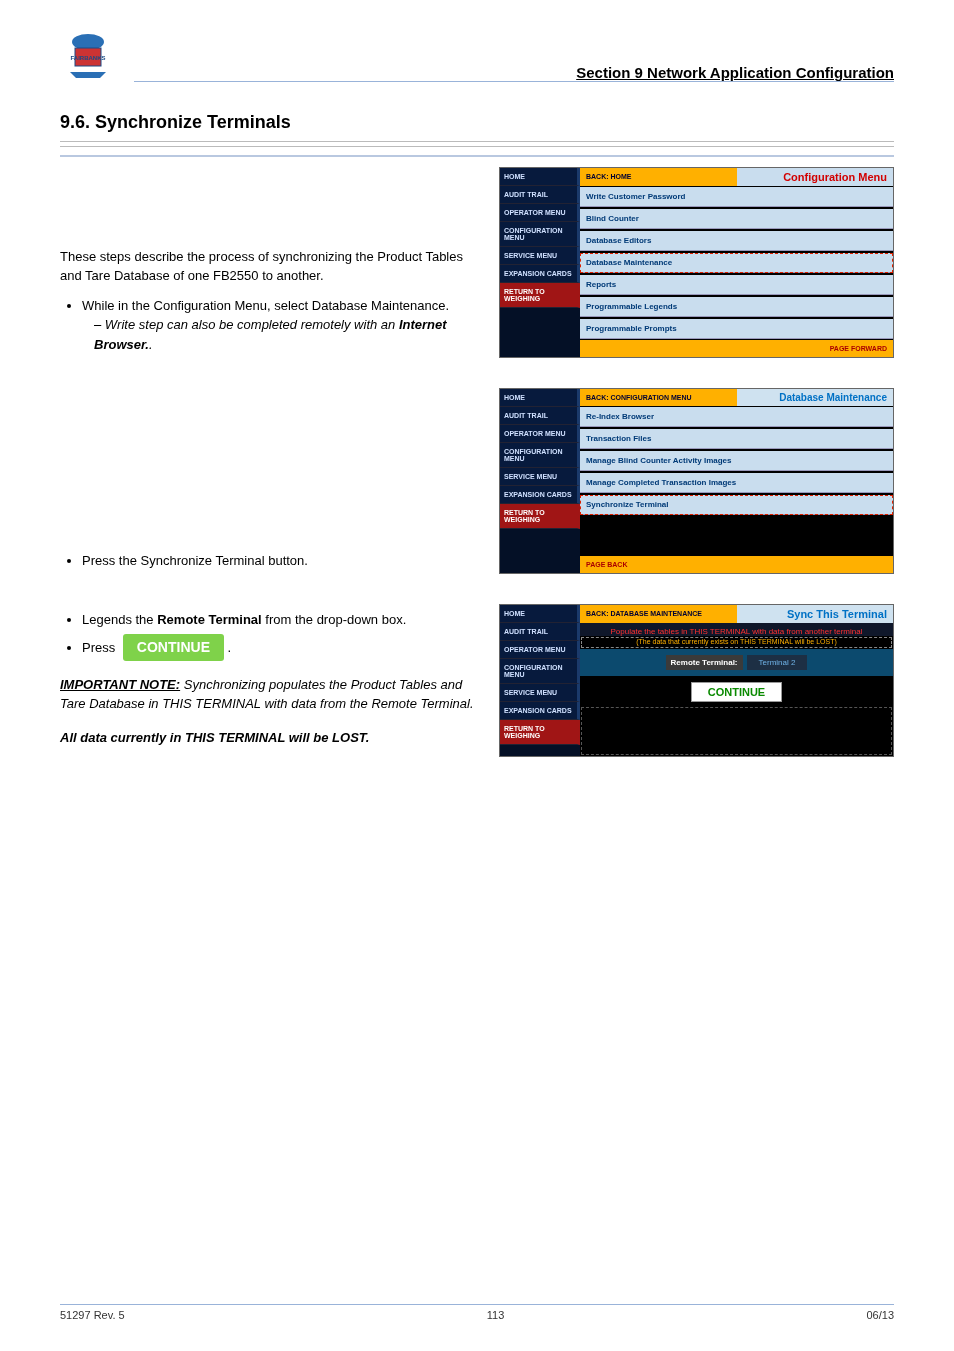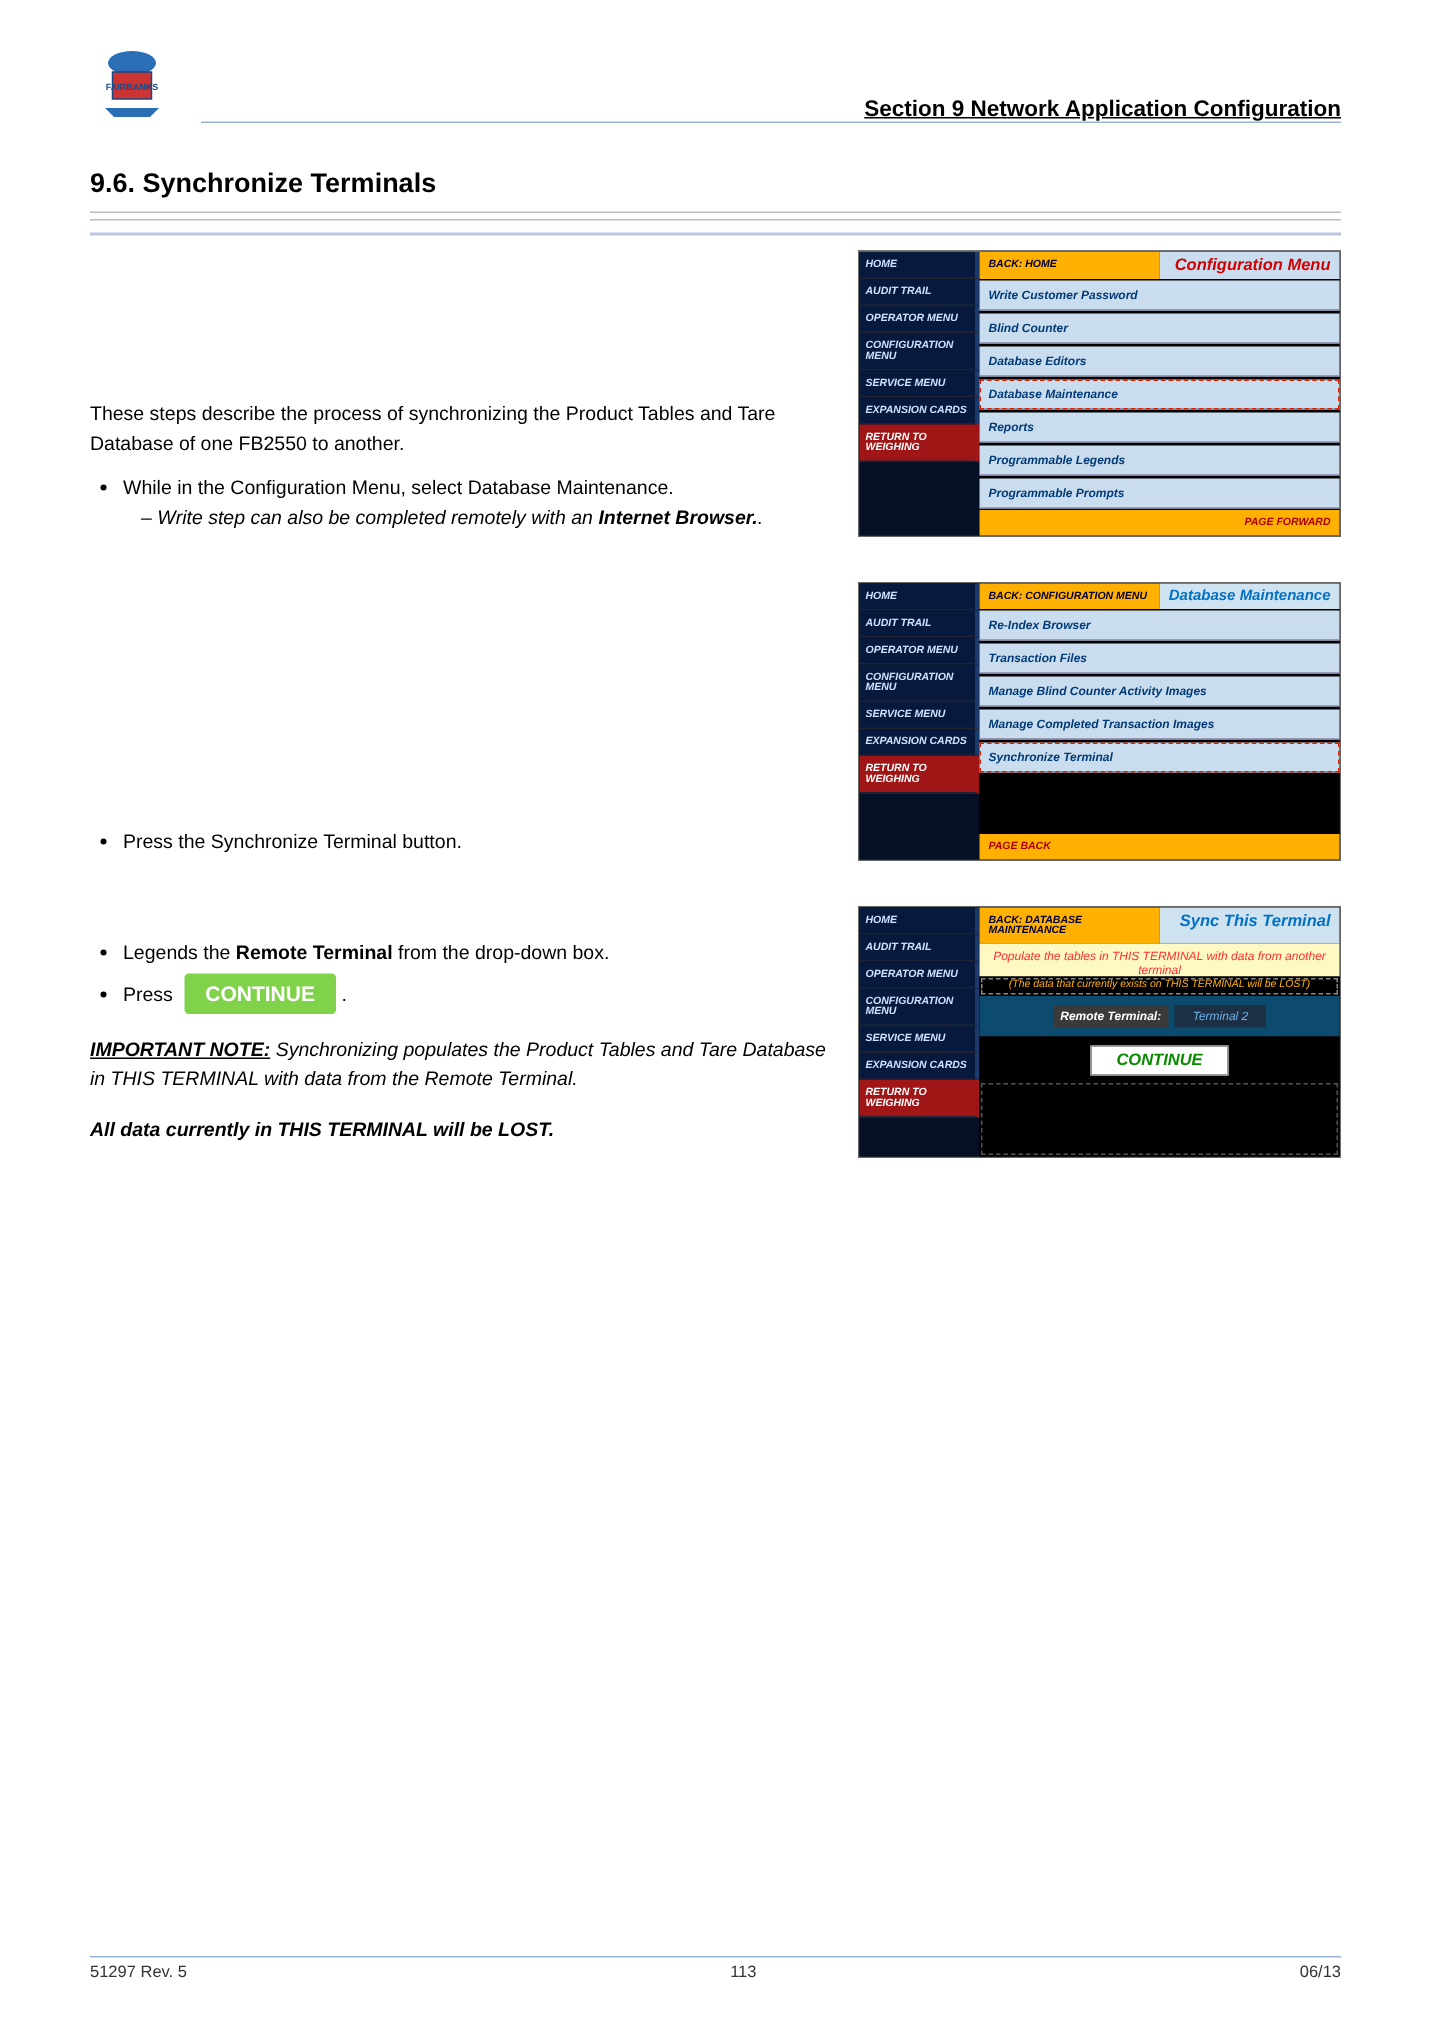--- a/index.html
+++ b/index.html
@@ -14,36 +14,36 @@
   .content-row.first { border-top: 2px solid #b9c8e0; padding-top: 10px; margin-top: 6px;}
   .content-row .text-col { flex: 1; font-size: 13px; line-height: 1.5; }
   .content-row .text-col p { margin-bottom: 10px; }
   .content-row .text-col ul { list-style: disc; margin-left: 22px; }
   .content-row .text-col li { margin-bottom: 4px; }
   .content-row .text-col li span.note { display:block; margin-left: 12px; font-style: italic; }
   .content-row .text-col .em { font-style: italic; }
   .bold { font-weight: bold; }
   .green-badge { display:inline-block; background:#7fd24a; color:#fff; font-weight:bold; border-radius:3px; padding:3px 14px; font-size:14px; margin-left:4px; }
   .important { font-weight: bold; font-style: italic; text-decoration: underline; }
-  .screenshot { width: 322px; flex-shrink: 0; background:#000; border:1px solid #666; display:flex; font-size:9px;font-style:italic; }
+  .screenshot { width: 395px; flex-shrink: 0; background:#000; border:1px solid #666; display:flex; font-size:9px; }
   .ss-sidebar { width: 80px; background:#041026; display:flex; flex-direction:column; }
   .ss-sidebar .item { color:#cfe0ff; font-size:7px; font-weight:bold; padding:5px 4px; border-bottom:1px solid #223; border-right:3px solid #1b3a6b; background:#071a3d; }
   .ss-sidebar .item.last { background:#a01515; color:#fff; border-right:3px solid #a01515;}
   .ss-main { flex:1; background:#000; display:flex; flex-direction:column; }
   .ss-row { display:flex; }
   .ss-back { background:#ffb000; color:#003; font-weight:bold; font-size:7px; padding:5px 6px; flex:1;}
   .ss-title-red { background:#c9ddee; color:#d20000; font-weight:bold; font-size:11px; padding:3px 6px; flex:1; text-align:right;}
   .ss-title-blue { background:#cfe2f0; color:#0071c5; font-weight:bold; font-size:10px; padding:3px 6px; flex:1; text-align:right;}
   .ss-menu-item { background:#c9ddee; color:#003a77; font-weight:bold; font-size:8px; padding:5px 6px; border-bottom:1px solid #99b; margin:1px 0;}
   .ss-menu-item.dotted { outline:1px dashed #d20; outline-offset:-1px;}
   .ss-footer { margin-top:auto; }
   .ss-page-fwd { background:#ffb000; color:#a00; font-weight:bold; font-size:7px; padding:5px 6px; text-align:right;}
   .ss-page-back { background:#ffb000; color:#a00; font-weight:bold; font-size:7px; padding:5px 6px; text-align:left;}
   .ss-black-gap { background:#000; height:40px; }
-  .ss-notice-red { background:#fef9c3; color:#ff3030; font-size:8px; text-align:center; padding:4px 4px 0;}
+  .ss-notice-red { background:#0f172a; color:#ff3030; font-size:8px; text-align:center; padding:4px 4px 0;}
   .ss-notice-orange { background:#000; color:#ffb000; font-size:7px; text-align:center; padding:2px 4px 4px; outline:1px dashed #888; outline-offset:-2px;}
   .ss-field-row { background:#0c4a6e; display:flex; align-items:center; justify-content:center; gap:4px; padding:6px;}
   .ss-field-label { background:#3a3a3a; color:#fff; font-size:8px; font-weight:bold; padding:3px 5px;}
   .ss-field-val { background:#1d2f44; color:#6fb2e6; font-size:8px; padding:3px 12px;}
   .ss-continue-row { background:#000; text-align:center; padding:6px 0 4px;}
   .ss-continue { display:inline-block; background:#fff; color:#0a8a00; font-weight:bold; font-size:11px; padding:3px 16px; border:1px solid #999;}
   .footer { position:absolute; bottom:30px; left:60px; right:60px; border-top:1px solid #99b3d9; padding-top:4px; display:flex; justify-content:flex-start; font-size:11px; color:#333;}
   .footer .mid { flex:1; text-align:center; }
   .top-sep { height: 6px; border-top: 1px solid #bbb; border-bottom: 1px solid #bbb; margin-bottom: 8px; }
 </style>

